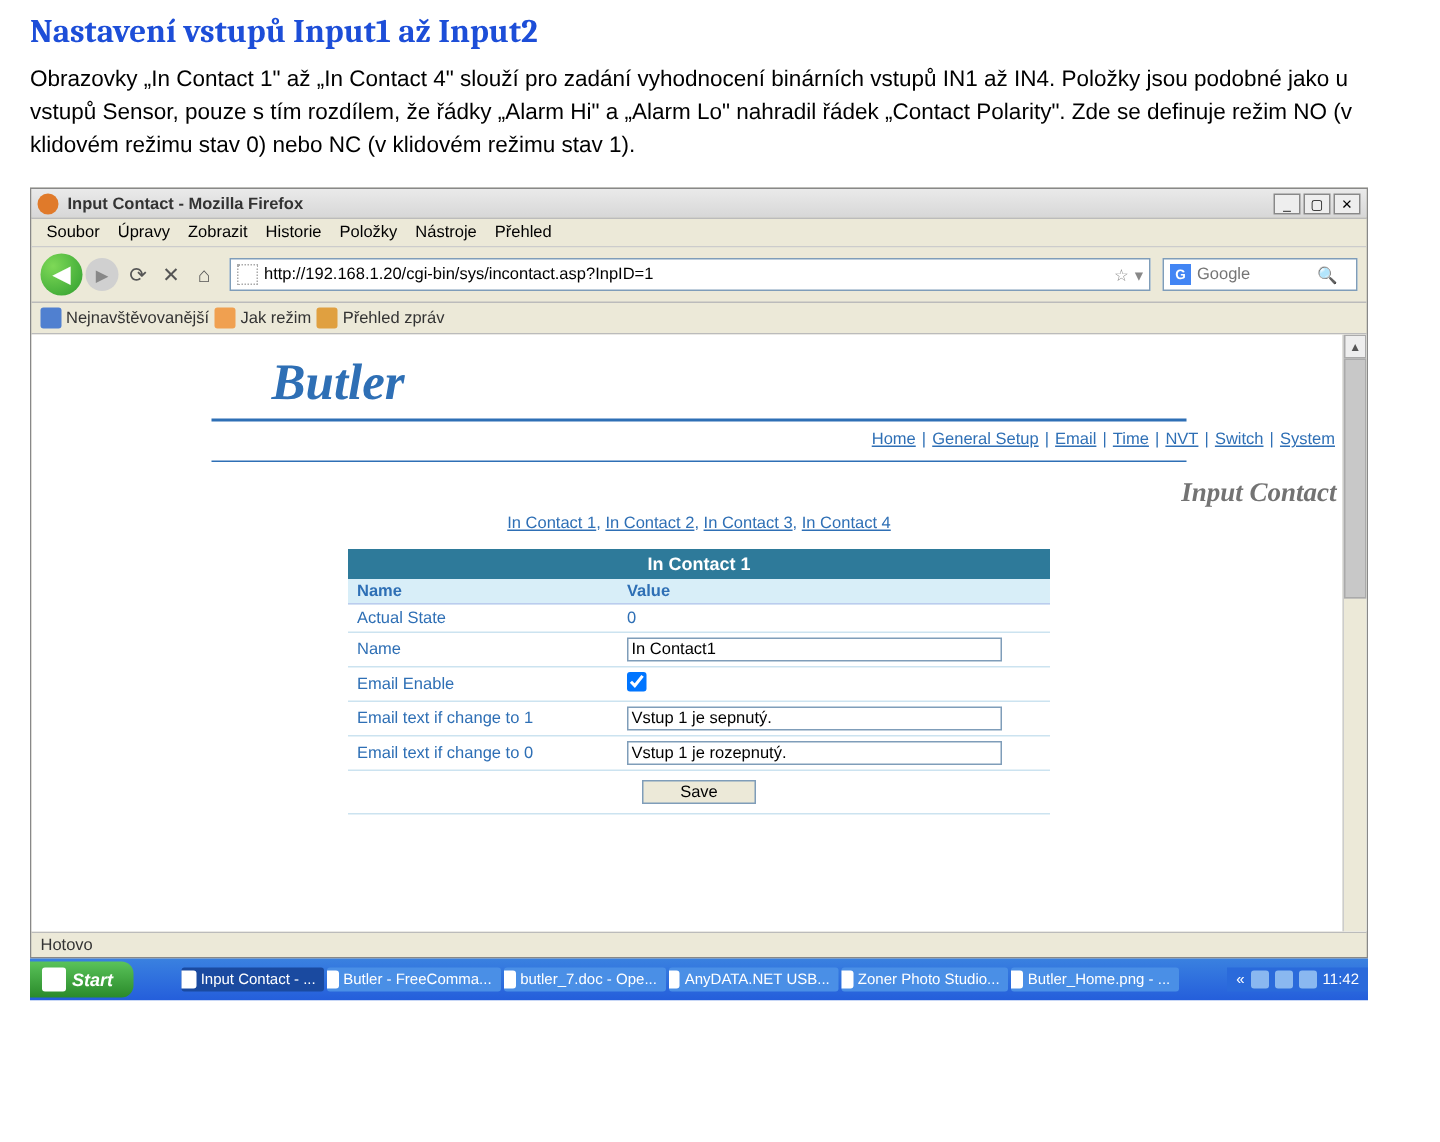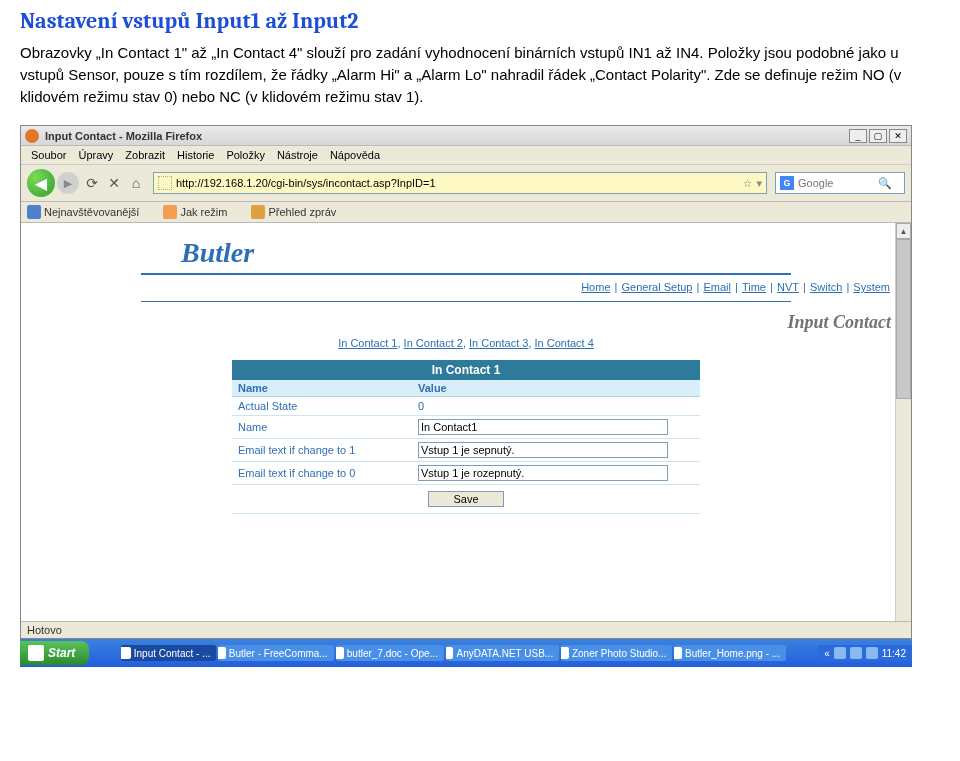--- a/index.html
+++ b/index.html
@@ -12,38 +12,38 @@
   .titlebar .title-text { flex: 1; font-weight: bold; color: #333; }
   .window-controls { display: flex; gap: 2px; }
   .window-controls div { width: 18px; height: 14px; border: 1px solid #888; background: #eee; font-size: 9px; text-align: center; line-height: 12px; cursor: pointer; }
   .menubar { display: flex; gap: 4px; background: #ece9d8; padding: 2px 6px; border-bottom: 1px solid #ccc; }
   .menubar span { padding: 1px 4px; cursor: pointer; }
   .toolbar { display: flex; align-items: center; gap: 4px; padding: 4px 6px; background: #ece9d8; border-bottom: 1px solid #bbb; }
   .nav-btns { display: flex; align-items: center; }
   .nav-back { width: 28px; height: 28px; background: radial-gradient(circle at 30% 30%, #7ed957, #2e9e2e); border-radius: 50%; display: flex; align-items: center; justify-content: center; color: #fff; font-size: 16px; cursor: pointer; }
   .nav-fwd { width: 22px; height: 22px; background: #d0d0d0; border-radius: 50%; margin-left: 2px; display: flex; align-items: center; justify-content: center; color: #888; cursor: pointer; }
   .nav-icon { width: 18px; height: 18px; display: flex; align-items: center; justify-content: center; font-size: 14px; color: #555; cursor: pointer; }
-  .url-bar { flex: 1; display: flex; align-items: center; background: #fef9c3; border: 1px solid #7f9db9; height: 22px; padding: 0 4px; margin: 0 4px; }
+  .url-bar { flex: 1; display: flex; align-items: center; background: #ffffff; border: 1px solid #7f9db9; height: 22px; padding: 0 4px; margin: 0 4px; }
   .url-bar .page-icon { width: 14px; height: 14px; border: 1px dotted #aaa; margin-right: 4px; }
   .url-bar .url-text { flex: 1; font-size: 11px; color: #000; }
   .url-bar .star, .url-bar .dd { color: #888; margin-left: 4px; cursor: pointer; }
   .search-box { width: 130px; background: #fff; border: 1px solid #7f9db9; height: 22px; display: flex; align-items: center; padding: 0 4px; }
   .search-box .g-icon { width: 14px; height: 14px; background: #4285f4; color: #fff; font-size: 9px; text-align: center; line-height: 14px; font-weight: bold; margin-right: 4px; }
   .search-box input { border: none; outline: none; width: 80px; font-size: 11px; }
-  .bookmarks { display: flex; align-items: center; gap: 24px; padding: 3px 6px; background: #ece9d8; border-bottom: 1px solid #bbb; font-size: 11px; }
+  .bookmarks { display: flex; align-items: center; gap: 4px; padding: 3px 6px; background: #ece9d8; border-bottom: 1px solid #bbb; font-size: 11px; }
   .bookmarks .bm { display: flex; align-items: center; gap: 3px; cursor: pointer; color: #333; }
   .bookmarks .bm .ic { width: 14px; height: 14px; background: #e0a040; border-radius: 2px; }
   .bookmarks .bm .ic.blue { background: #5080d0; }
   .bookmarks .bm .ic.orange { background: #f0a050; }
   .viewport { background: #fff; height: 398px; overflow: hidden; position: relative; }
   .scrollbar-v { position: absolute; right: 0; top: 0; width: 16px; height: 100%; background: #ece9d8; border-left: 1px solid #ccc; }
   .scrollbar-v .arrow { height: 16px; border: 1px solid #aaa; background: #eee; display: flex; align-items: center; justify-content: center; font-size: 8px; color: #555; }
   .scrollbar-v .thumb { margin-top: 0; height: 160px; background: #c8c8c8; border: 1px solid #aaa; }
   .page { padding: 4px 20px 0 20px; }
-  .brand { color: #2e6fb5; font-family: Georgia, 'Times New Roman', serif; font-style: italic; font-weight: bold; font-size: 28px; padding-left: 140px; padding-top: 10px; }
+  .brand { color: #2e6fb5; font-family: Georgia, 'Times New Roman', serif; font-style: italic; font-weight: bold; font-size: 34px; padding-left: 140px; padding-top: 10px; }
   .hr-line { border-bottom: 2px solid #2e6fb5; margin: 4px 100px 6px; }
   .hr-line.thin { border-bottom-width: 1px; }
   .topnav { text-align: right; font-size: 11px; color: #2e6fb5; padding-bottom: 4px; }
   .topnav a { color: #2e6fb5; text-decoration: underline; cursor: pointer; margin: 0 1px; }
   .section-title { text-align: right; color: #737373; font-family: Georgia, serif; font-style: italic; font-weight: bold; font-size: 18px; padding: 4px 0 2px; }
   .subnav { text-align: center; font-size: 11px; color: #2e6fb5; padding: 2px 0 10px; }
   .subnav a { color: #2e6fb5; text-decoration: underline; cursor: pointer; }
   .form-wrap { width: 470px; margin: 0 auto; border: 1px solid #fff; }
   .form-header { background: #2e7a9a; color: #fff; font-weight: bold; text-align: center; padding: 3px; font-size: 12px; }
   .form-table { width: 100%; border-collapse: collapse; }
@@ -84,21 +84,21 @@
     </div>
   </div>
 
   <div class="menubar">
     <span>Soubor</span>
     <span>Úpravy</span>
     <span>Zobrazit</span>
     <span>Historie</span>
     <span>Položky</span>
     <span>Nástroje</span>
-    <span>Nápověda</span>
+    <span>Přehled</span>
   </div>
 
   <div class="toolbar">
     <div class="nav-btns">
       <div class="nav-back">◀</div>
       <div class="nav-fwd">▶</div>
     </div>
     <div class="nav-icon">⟳</div>
     <div class="nav-icon">✕</div>
     <div class="nav-icon">⌂</div>
@@ -167,20 +167,24 @@
           </tr>
           <tr>
             <td class="label">Actual State</td>
             <td>0</td>
           </tr>
           <tr>
             <td class="label">Name</td>
             <td><input type="text" value="In Contact1" style=""></td>
           </tr>
           <tr>
+            <td class="label">Email Enable</td>
+            <td><input type="checkbox" checked="" style=""></td>
+          </tr>
+          <tr>
             <td class="label">Email text if change to 1</td>
             <td><input type="text" value="Vstup 1 je sepnutý." style=""></td>
           </tr>
           <tr>
             <td class="label">Email text if change to 0</td>
             <td><input type="text" value="Vstup 1 je rozepnutý." style=""></td>
           </tr>
           <tr class="save-row">
             <td colspan="2"><button>Save</button></td>
           </tr>

